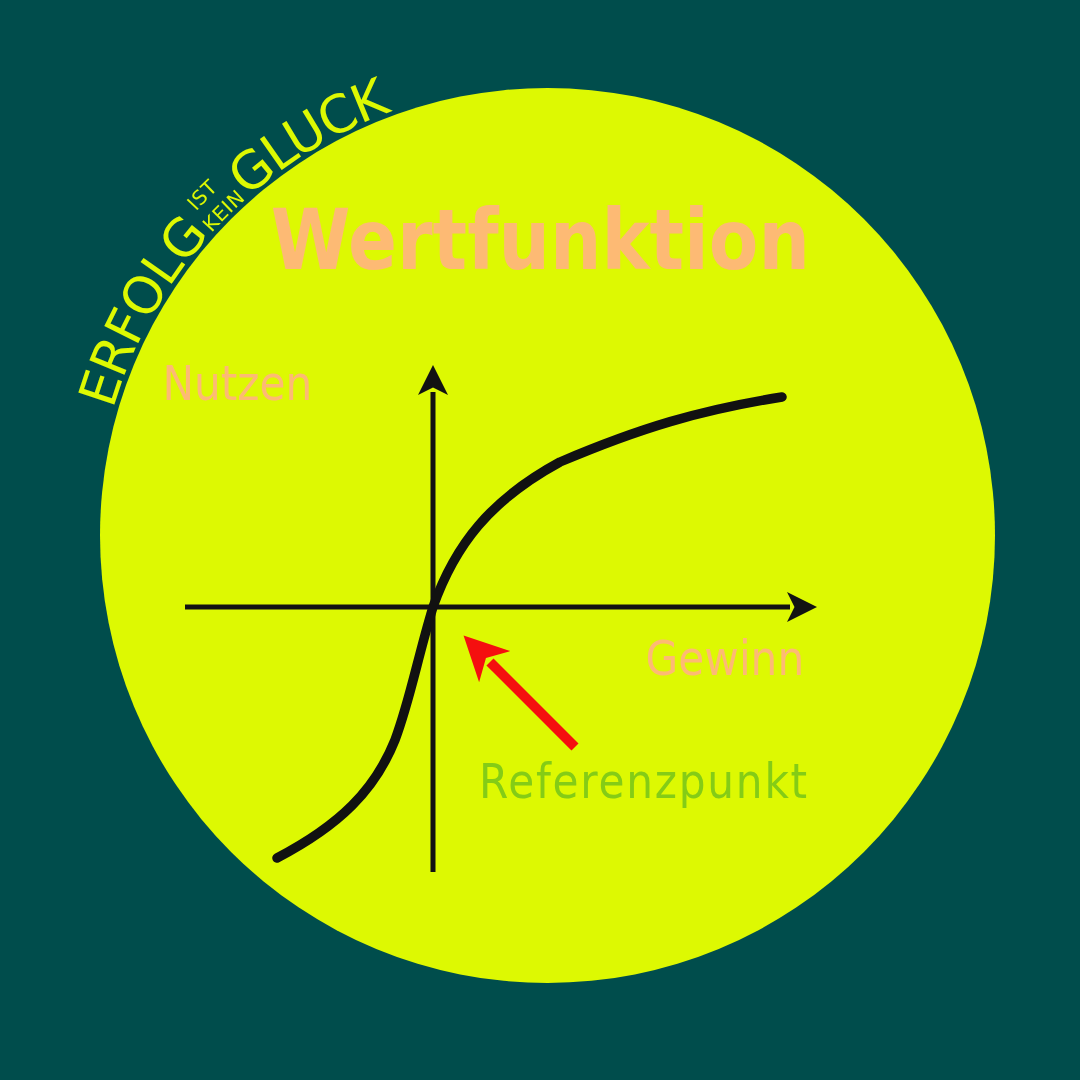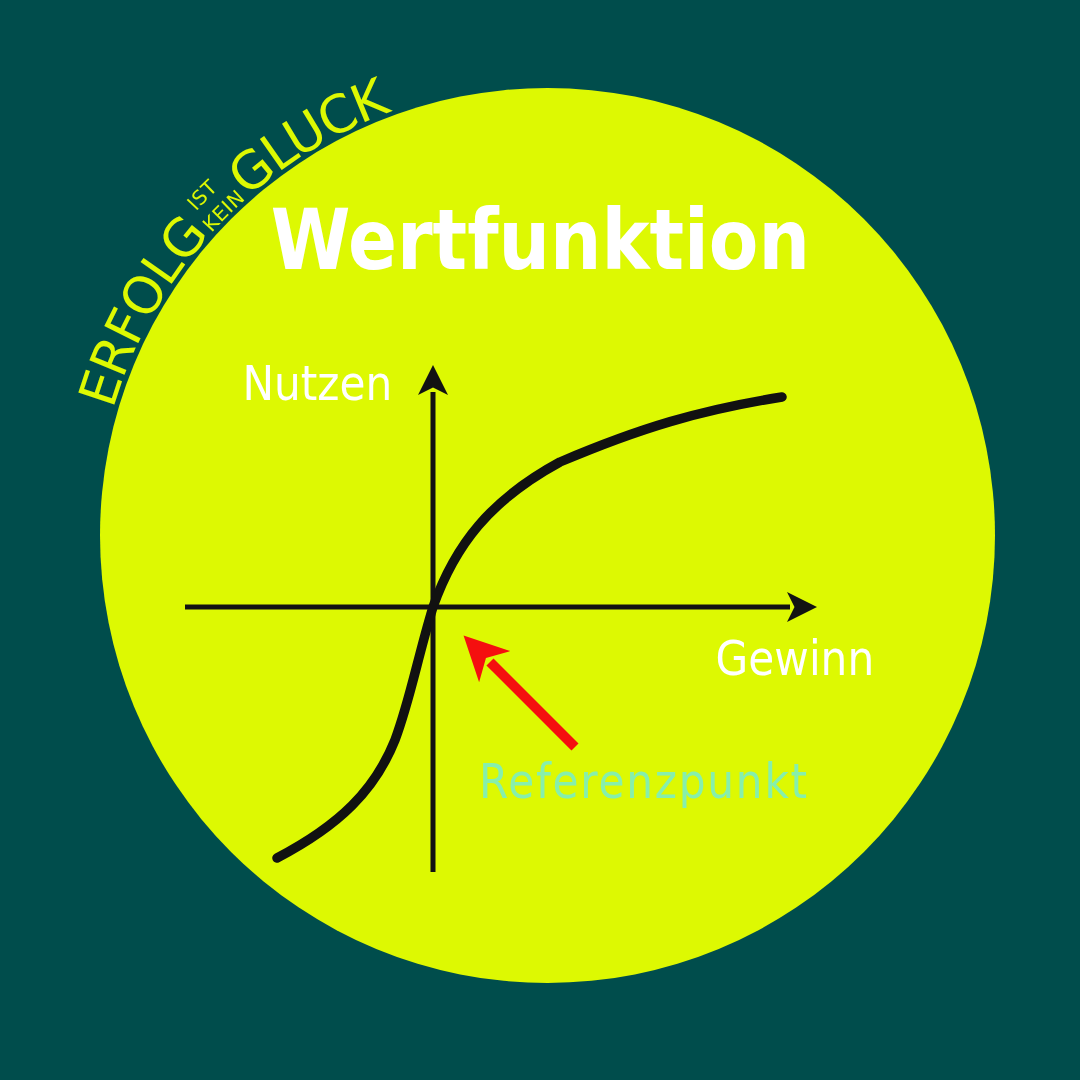--- a/index.html
+++ b/index.html
@@ -27,44 +27,44 @@
   }
   .logo-text {
     font-family: "DejaVu Sans", sans-serif;
     fill: #ddf902;
     font-weight: 400;
   }
   .logo-big  { font-size: 52px; letter-spacing: -1.5px; }
   .logo-small{ font-size: 20px; letter-spacing: 0.5px; }
   .lbl {
     position: absolute;
-    color: #ffffff;
+    color: #fdba74;
     font-size: 48px;
     line-height: 1;
     white-space: nowrap;
   }
   .lbl .cond {
     display: inline-block;
     transform: scaleX(0.88);
   }
   .lbl.align-left  .cond { transform-origin: left center; }
   .lbl.align-right .cond { transform-origin: right center; }
   #title-label {
     left: 0; top: 198px; width: 1080px;
     text-align: center;
     font-size: 84px;
     font-weight: bold;
   }
   #title-label .cond { transform: scaleX(0.86); transform-origin: center center; }
-  #nutzen-label  { left: 142px; top: 359px; width: 250px; text-align: right; }
+  #nutzen-label  { left: 142px; top: 359px; width: 250px; }
   #verlust-label { left: 156px; top: 633px; }
-  #gewinn-label  { left: 624px; top: 634px; width: 250px; text-align: right; }
+  #gewinn-label  { left: 624px; top: 634px; width: 250px; }
   #referenzpunkt-label {
     left: 479px; top: 757px;
-    color: #86efac;
+    color: #84cc16;
     letter-spacing: 2px;
   }
 </style>
 </head>
 <body>
 
 <div class="stage">
 
   <div class="circle"></div>
 

